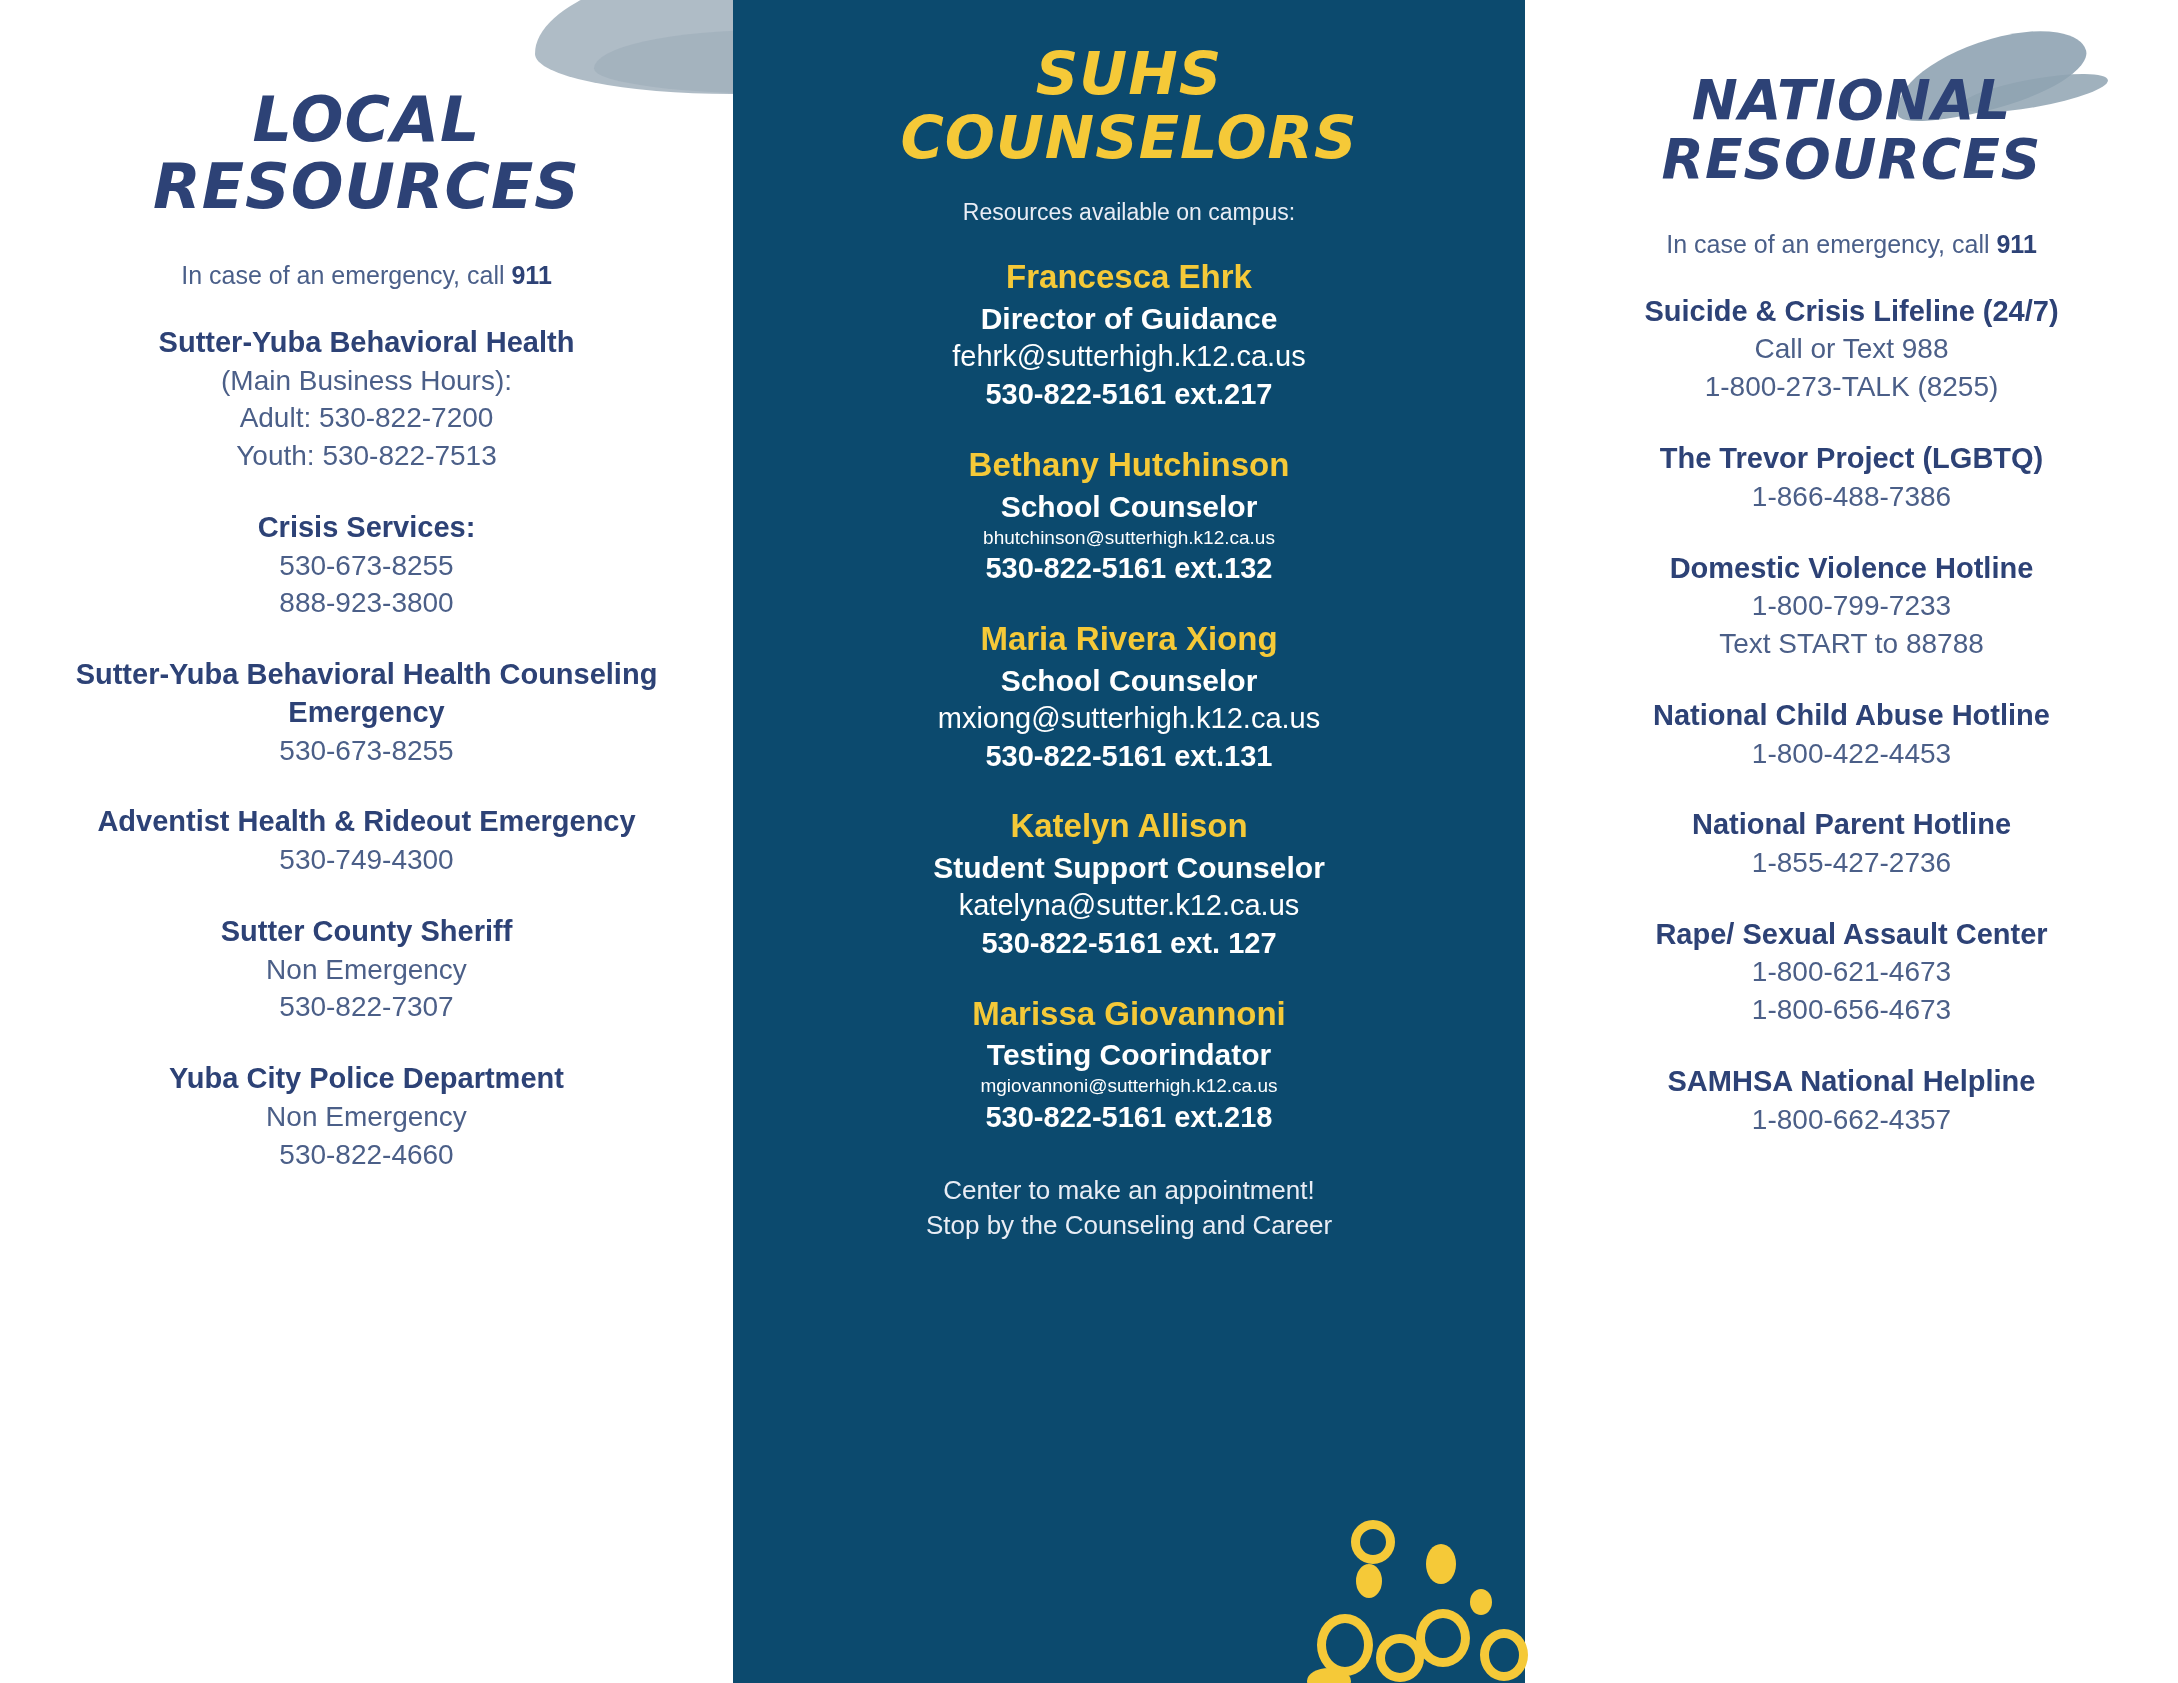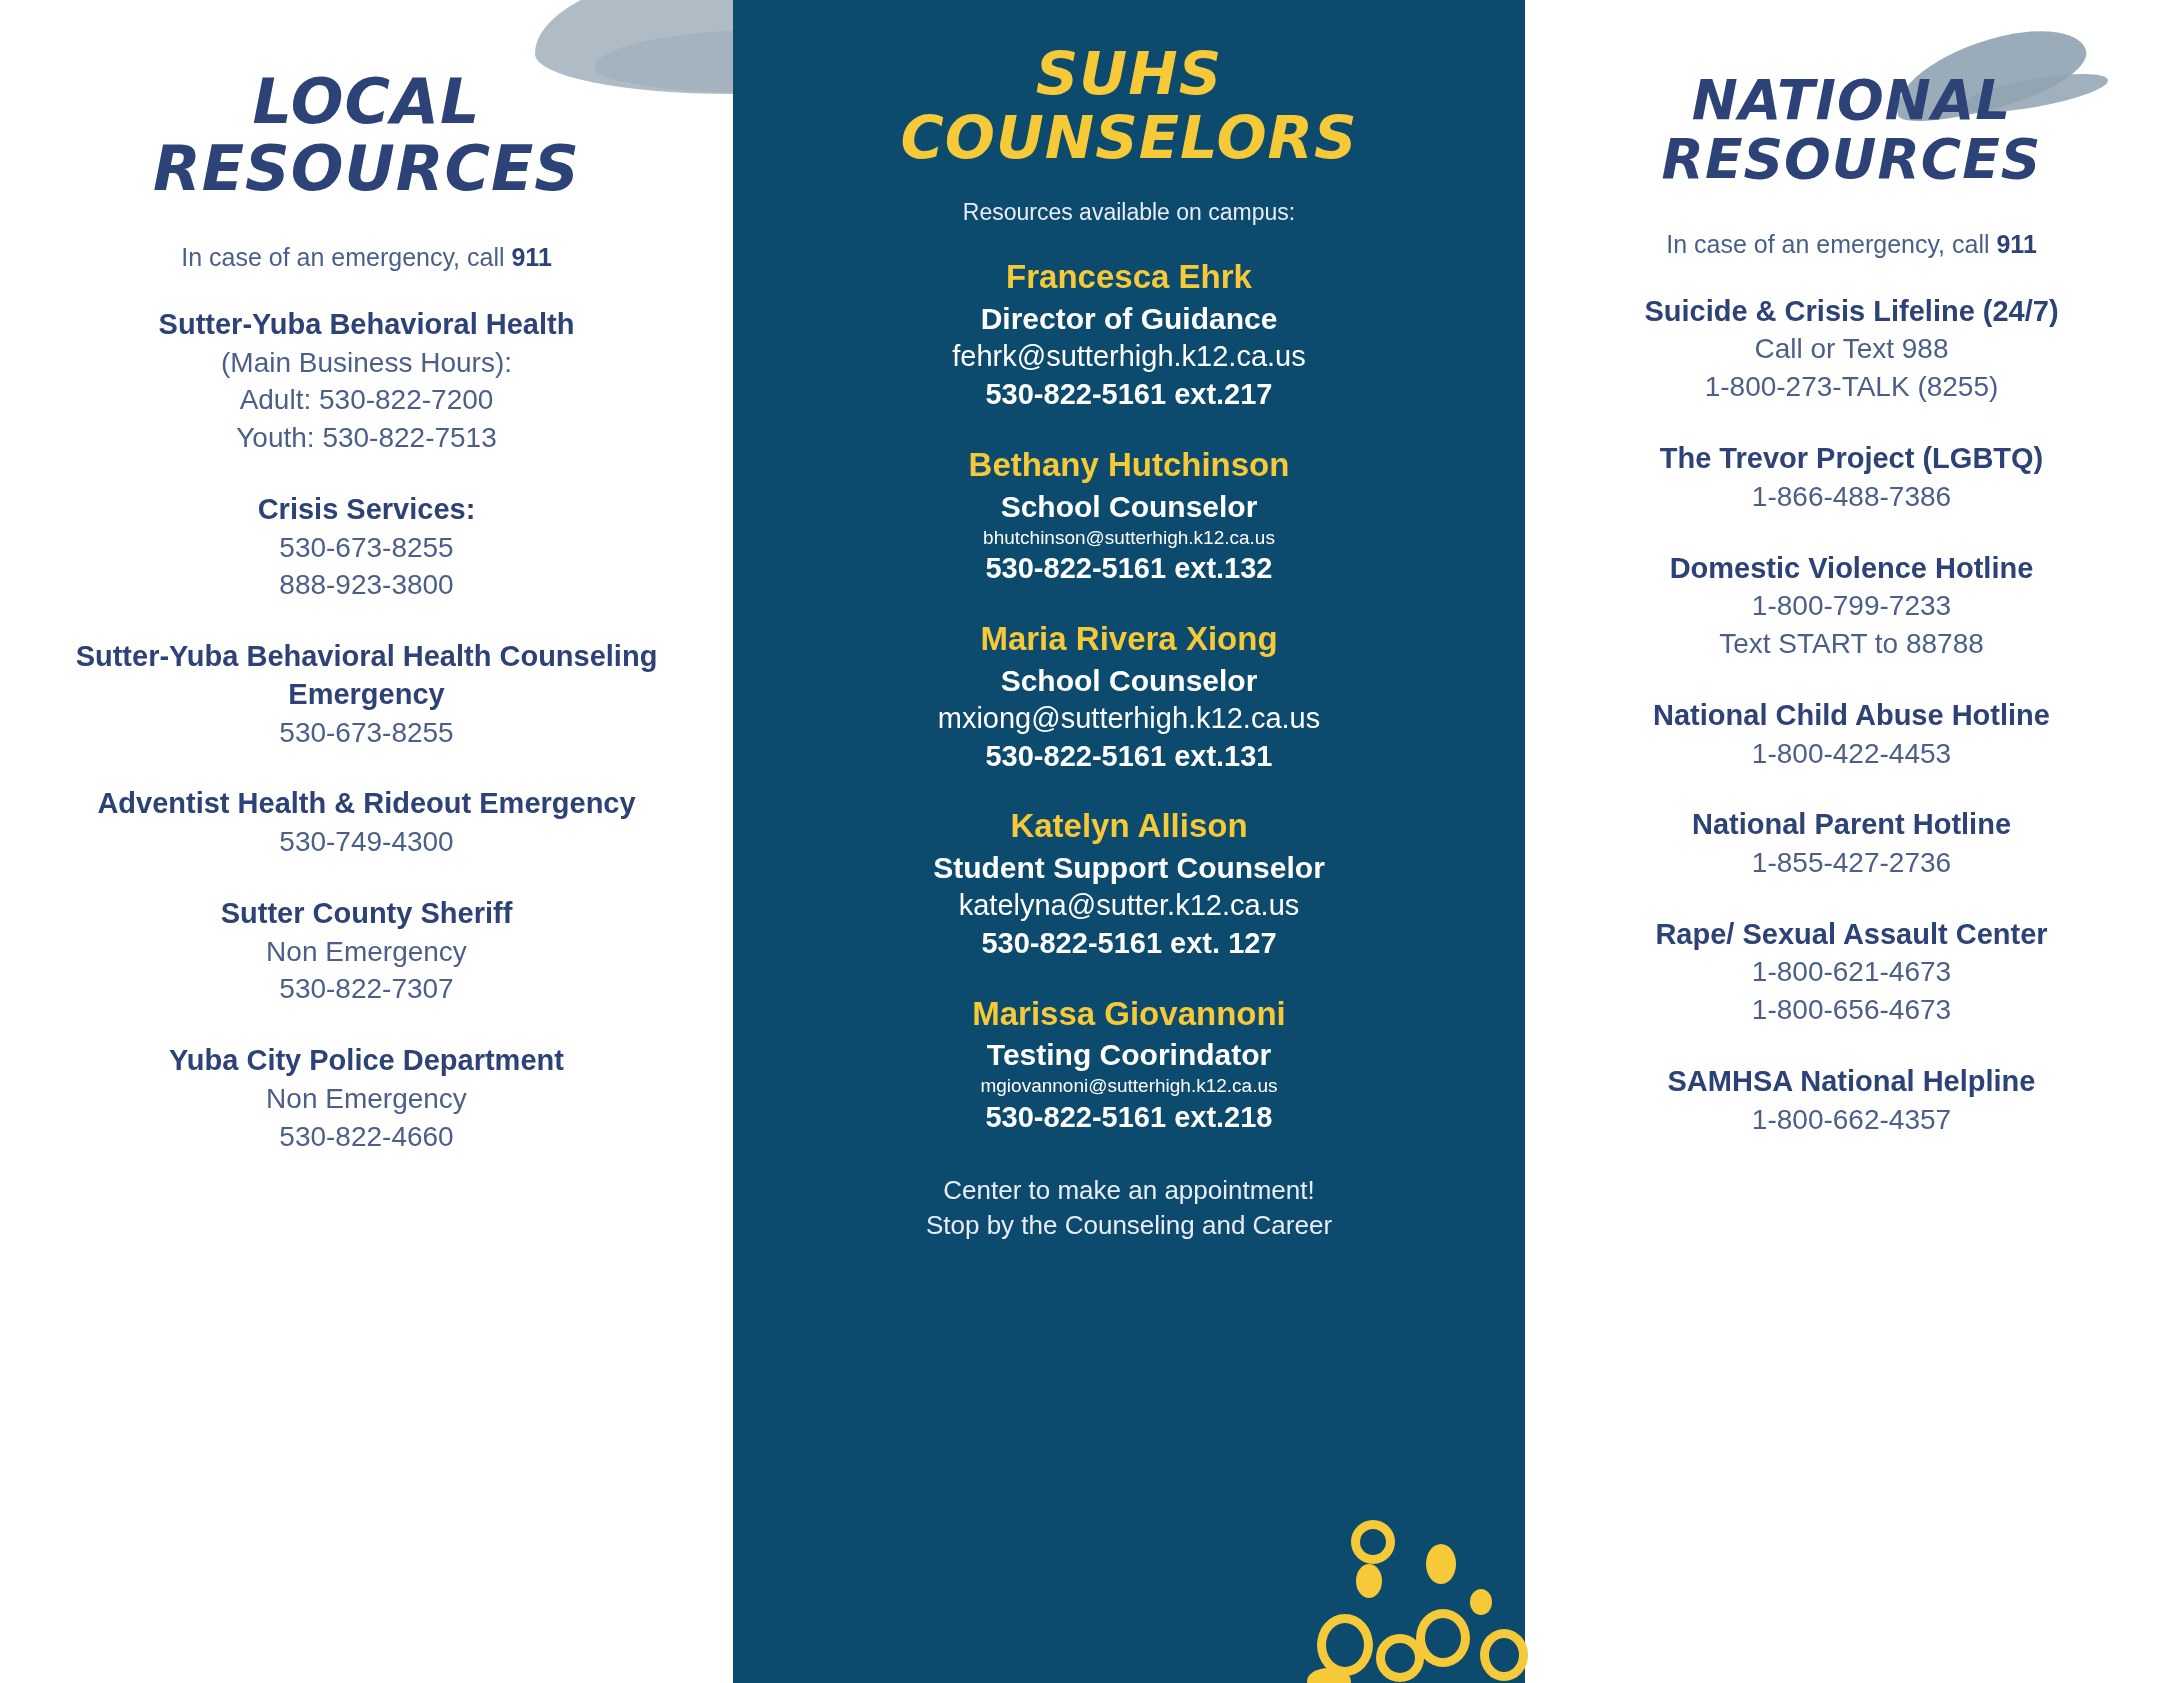--- a/index.html
+++ b/index.html
@@ -88,20 +88,21 @@
 
   
   .col {
     position: relative;
     box-sizing: border-box;
   }
   .col-left {
     width: 733px;
     padding: 0 59px;
     color: #2d4276;
+    margin-top: 18px;
   }
   .col-mid {
     width: 792px;
     background: #0c4a6e;
     padding: 0 40px;
     color: #ffffff;
   }
   .col-right {
     width: 653px;
     padding: 4px 40px;

